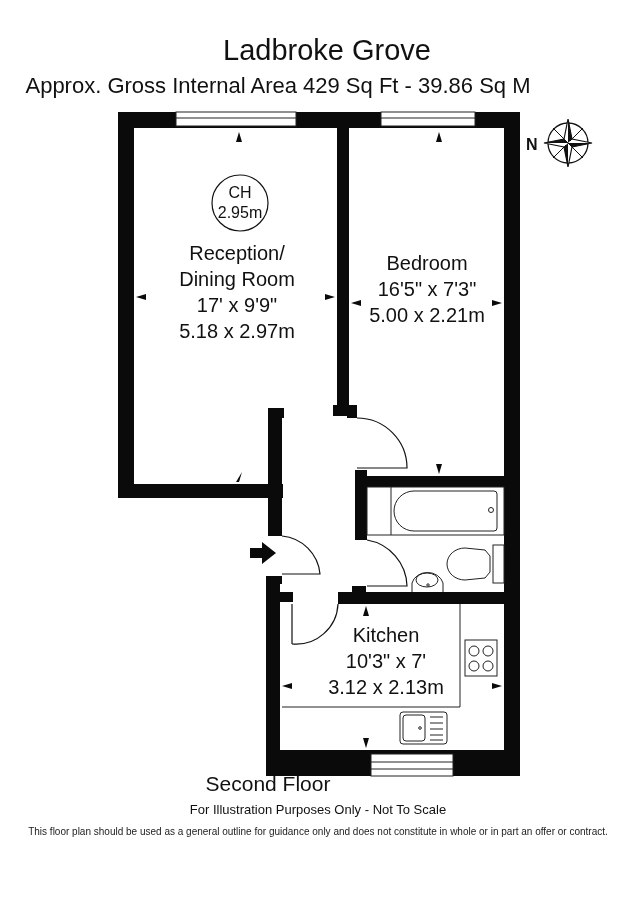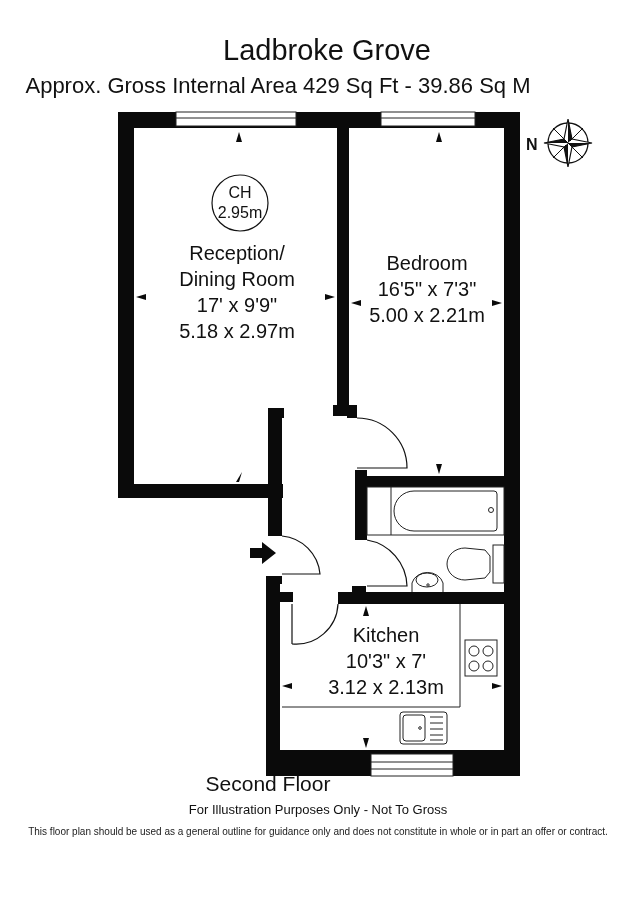--- a/index.html
+++ b/index.html
@@ -148,16 +148,16 @@
   <g>
     <text class="room-text" x="526" y="150" font-size="16" font-weight="bold">N</text>
     <circle cx="568" cy="143" r="20" fill="none" stroke="#111" stroke-width="1.3"></circle>
     <path d="M568 119 L572 139 L592 143 L572 147 L568 167 L564 147 L544 143 L564 139 Z" fill="#fff" stroke="#111" stroke-width="1.2"></path>
     <path d="M568 119 L572 139 L568 143 Z M592 143 L572 147 L568 143 Z M568 167 L564 147 L568 143 Z M544 143 L564 139 L568 143 Z" fill="#111"></path>
     <path d="M553 128 L566 141 L570 145 L583 158 M583 128 L570 141 M566 145 L553 158" stroke="#111" stroke-width="1"></path>
   </g>
 </svg>
 
 <div class="floor-label">Second Floor</div>
-<div class="illus">For Illustration Purposes Only - Not To Gross</div>
+<div class="illus">For Illustration Purposes Only - Not To Scale</div>
 <div class="disclaimer">
   <div>This floor plan should be used as a general outline for guidance only and does not constitute in whole or in part an offer or contract.</div>
 </div>
 
 </body></html>

